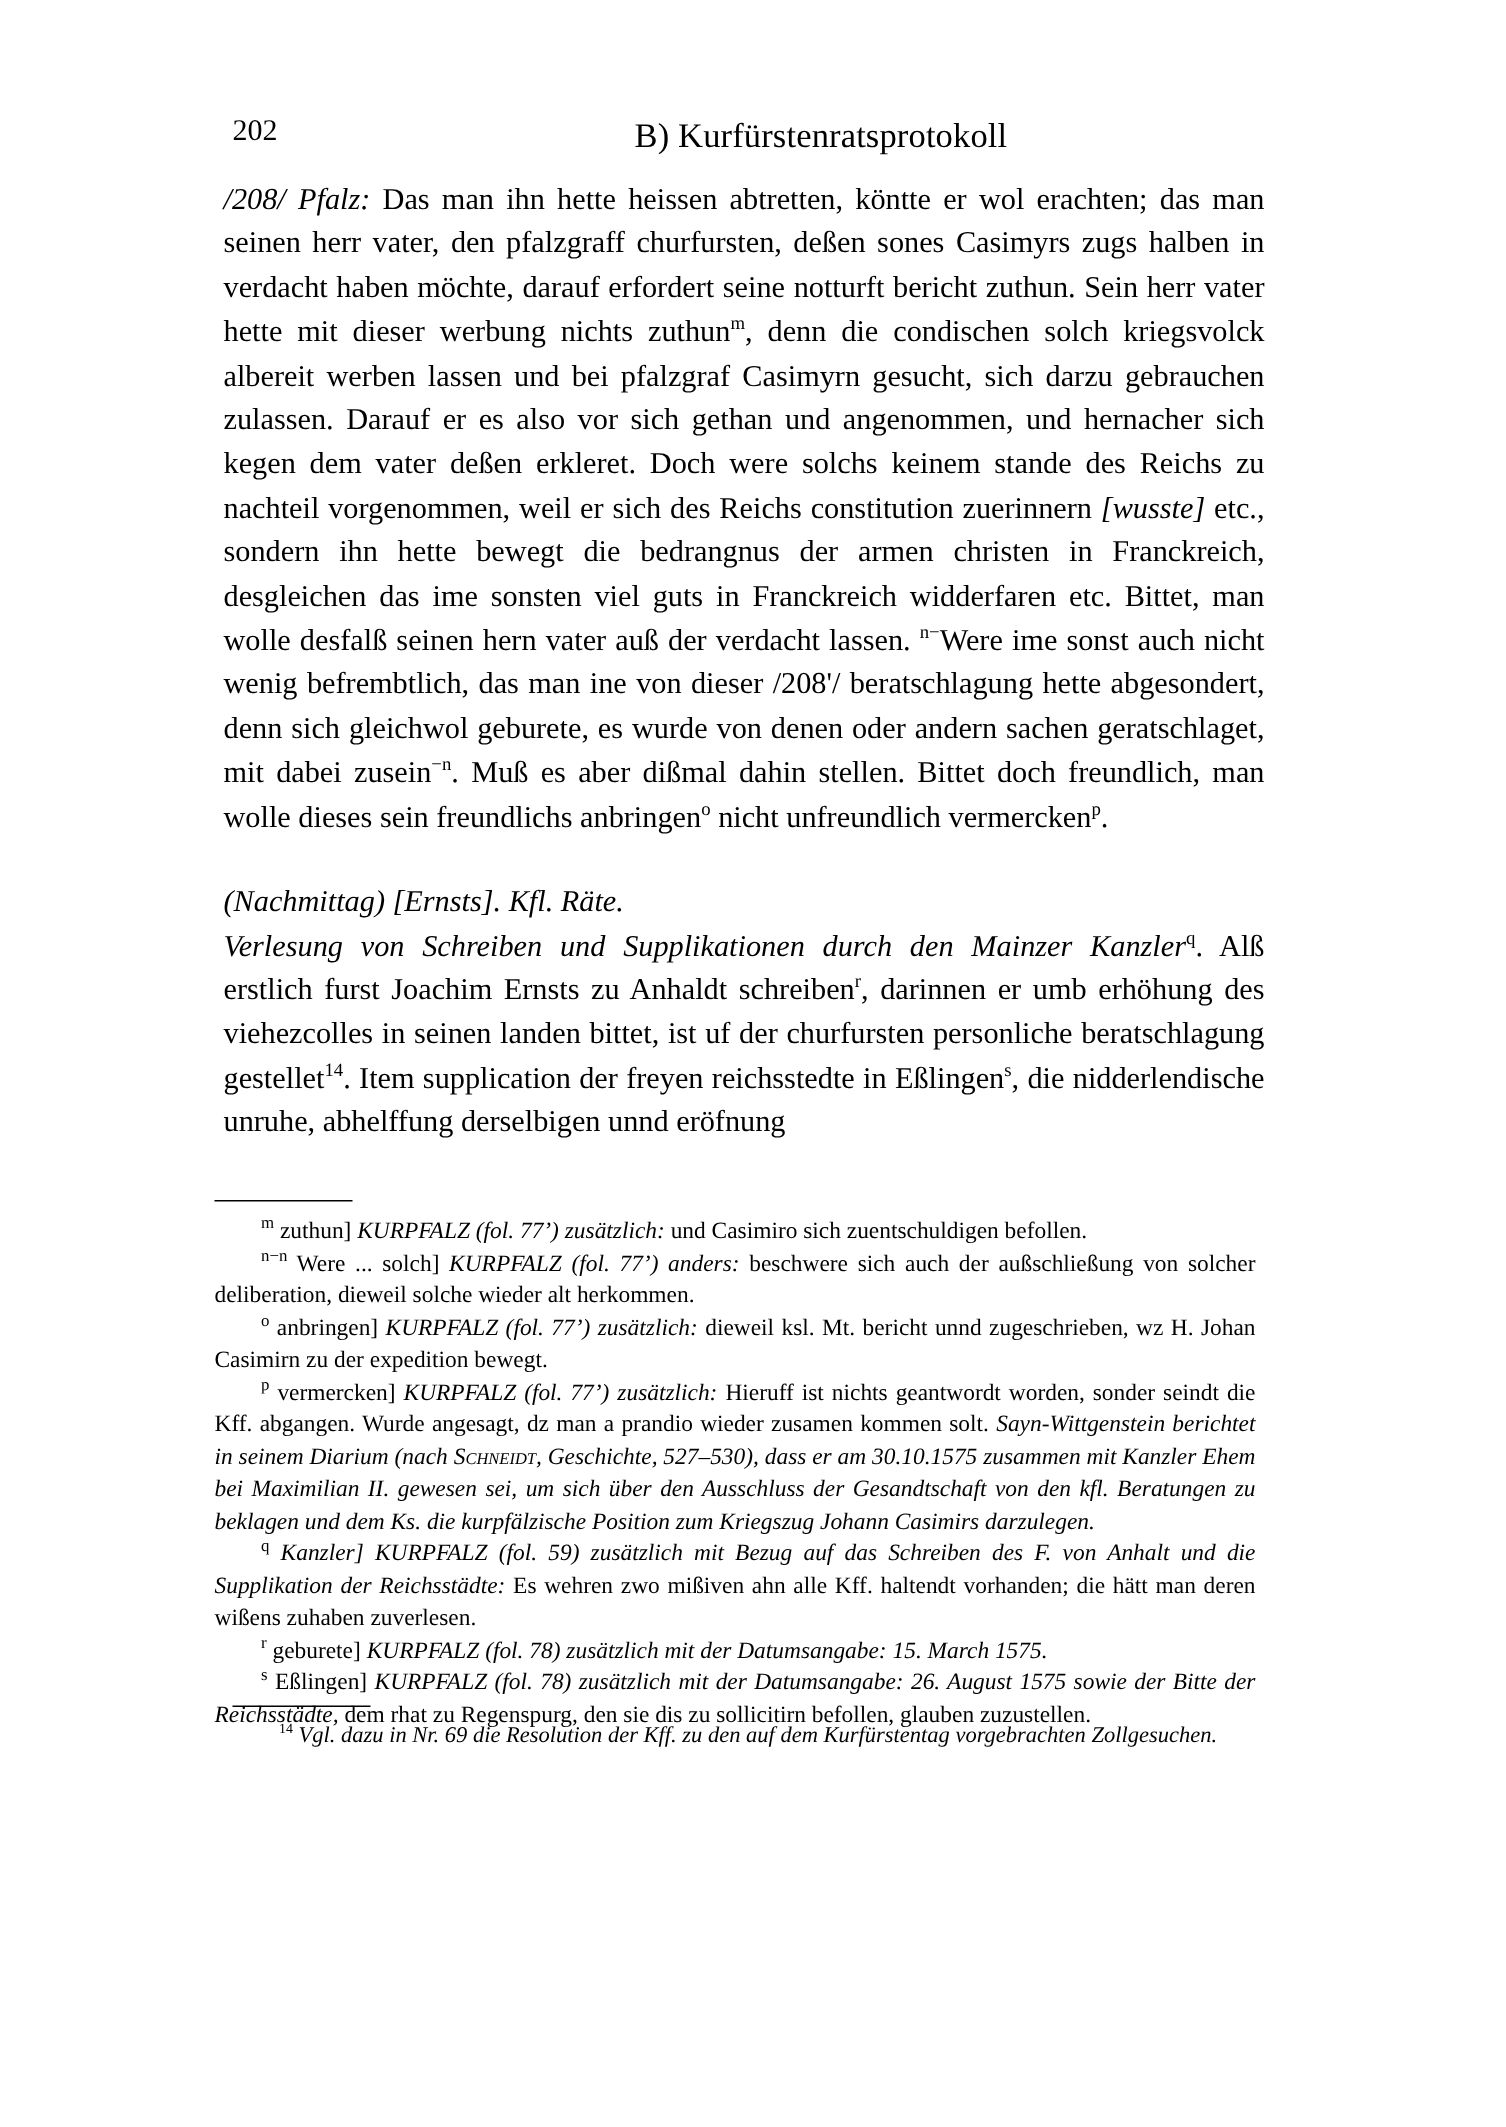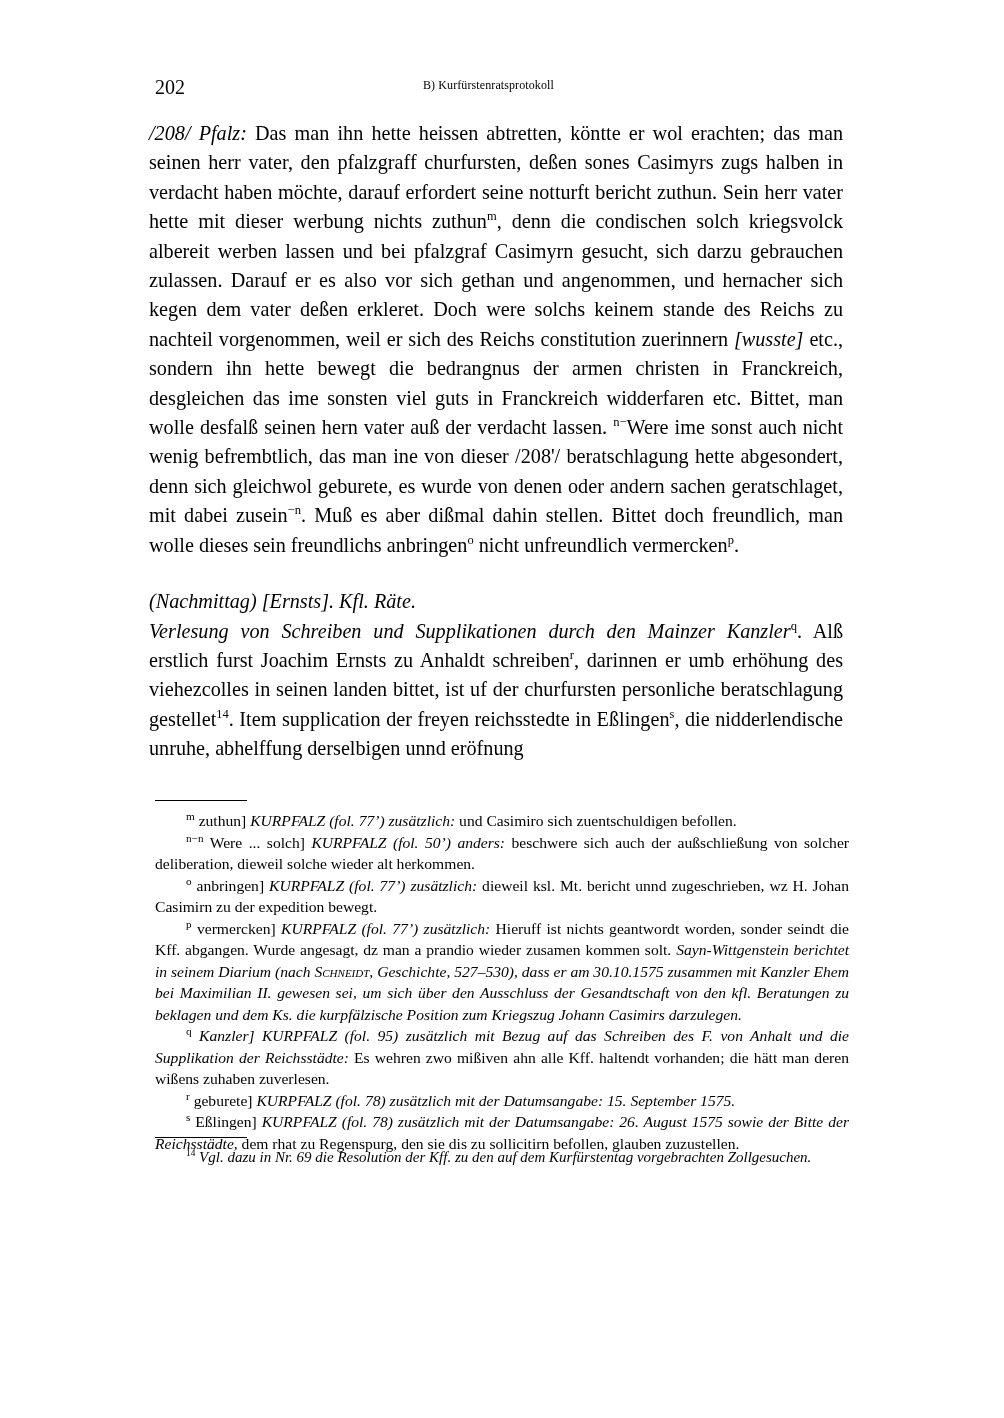--- a/index.html
+++ b/index.html
@@ -35,21 +35,21 @@
   .header .page-num {
     position: absolute;
     left: 0;
     top: 0;
     font-size: 20px;
   }
   .header .running-title {
     position: absolute;
     left: 268px;
     top: 2px;
-    font-size: 12px;
+    font-size: 23px;
     letter-spacing: 0.1px;
   }
   .body-block {
     position: absolute;
     left: 149px;
     top: 119px;
     width: 694px;
     font-size: 20.2px;
     line-height: 29.4px;
     text-align: justify;
@@ -65,21 +65,21 @@
   .ital { font-style: italic; }
   sup {
     font-size: 0.62em;
     vertical-align: super;
     line-height: 0;
   }
   .gap-before { margin-top: 27px !important; }
 
   .notes {
     position: absolute;
-    left: 155px;
+    left: 143px;
     top: 800px;
     width: 694px;
     font-size: 15.6px;
     line-height: 21.5px;
     text-align: justify;
   }
   .notes .rule {
     width: 92px;
     height: 1px;
     background: #000;
@@ -133,29 +133,29 @@
 
     <p class="indent"><span class="ital">Verlesung von Schreiben und Supplikationen durch den Mainzer Kanzler</span><sup>q</sup><span>. Alß erstlich furst Joachim Ernsts zu Anhaldt schreiben</span><sup>r</sup><span>, darinnen er umb erhöhung des viehezcolles in seinen landen bittet, ist uf der churfursten personliche beratschlagung gestellet</span><sup>14</sup><span>. Item supplication der freyen reichsstedte in Eßlingen</span><sup>s</sup><span>, die nidderlendische unruhe, abhelffung derselbigen unnd eröfnung</span></p>
 
   </div>
 
   <div class="notes">
     <div class="rule"></div>
 
     <p><sup>m</sup> <span>zuthun]</span><span class="ital"> KURPFALZ (fol. 77’) zusätzlich:</span><span> und Casimiro sich zuentschuldigen befollen.</span></p>
 
-    <p><sup>n−n</sup> <span>Were ... solch]</span><span class="ital"> KURPFALZ (fol. 50’) anders:</span><span> beschwere sich auch der außschließung von solcher deliberation, dieweil solche wieder alt herkommen.</span></p>
+    <p><sup>n−n</sup> <span>Were ... solch]</span><span class="ital"> KURPFALZ (fol. 77’) anders:</span><span> beschwere sich auch der außschließung von solcher deliberation, dieweil solche wieder alt herkommen.</span></p>
 
     <p><sup>o</sup> <span>anbringen]</span><span class="ital"> KURPFALZ (fol. 77’) zusätzlich:</span><span> dieweil ksl. Mt. bericht unnd zugeschrieben, wz H. Johan Casimirn zu der expedition bewegt.</span></p>
 
     <p><sup>p</sup> <span>vermercken]</span><span class="ital"> KURPFALZ (fol. 77’) zusätzlich:</span><span> Hieruff ist nichts geantwordt worden, sonder seindt die Kff. abgangen. Wurde angesagt, dz man a prandio wieder zusamen kommen solt.</span><span class="ital"> Sayn-Wittgenstein berichtet in seinem Diarium (nach </span><span class="ital smallcaps">Schneidt</span><span class="ital">, Geschichte, 527–530), dass er am 30.10.1575 zusammen mit Kanzler Ehem bei Maximilian II. gewesen sei, um sich über den Ausschluss der Gesandtschaft von den kfl. Beratungen zu beklagen und dem Ks. die kurpfälzische Position zum Kriegszug Johann Casimirs darzulegen.</span></p>
 
-    <p><sup>q</sup> <span class="ital">Kanzler] KURPFALZ (fol. 95) zusätzlich mit Bezug auf das Schreiben des F. von Anhalt und die Supplikation der Reichsstädte:</span><span> Es wehren zwo mißiven ahn alle Kff. haltendt vorhanden; die hätt man deren wißens zuhaben zuverlesen.</span></p>
+    <p><sup>q</sup> <span class="ital">Kanzler] KURPFALZ (fol. 59) zusätzlich mit Bezug auf das Schreiben des F. von Anhalt und die Supplikation der Reichsstädte:</span><span> Es wehren zwo mißiven ahn alle Kff. haltendt vorhanden; die hätt man deren wißens zuhaben zuverlesen.</span></p>
 
-    <p><sup>r</sup> <span>geburete]</span><span class="ital"> KURPFALZ (fol. 78) zusätzlich mit der Datumsangabe: 15. September 1575.</span></p>
+    <p><sup>r</sup> <span>geburete]</span><span class="ital"> KURPFALZ (fol. 78) zusätzlich mit der Datumsangabe: 15. March 1575.</span></p>
 
     <p><sup>s</sup> <span>Eßlingen]</span><span class="ital"> KURPFALZ (fol. 78) zusätzlich mit der Datumsangabe: 26. August 1575 sowie der Bitte der Reichsstädte,</span><span> dem rhat zu Regenspurg, den sie dis zu sollicitirn befollen, glauben zuzustellen.</span></p>
   </div>
 
   <div class="footnote">
     <div class="rule"></div>
     <p><sup>14</sup> <span class="ital">Vgl. dazu in Nr. 69 die Resolution der Kff. zu den auf dem Kurfürstentag vorgebrachten Zollgesuchen.</span></p>
   </div>
 
 </div>

